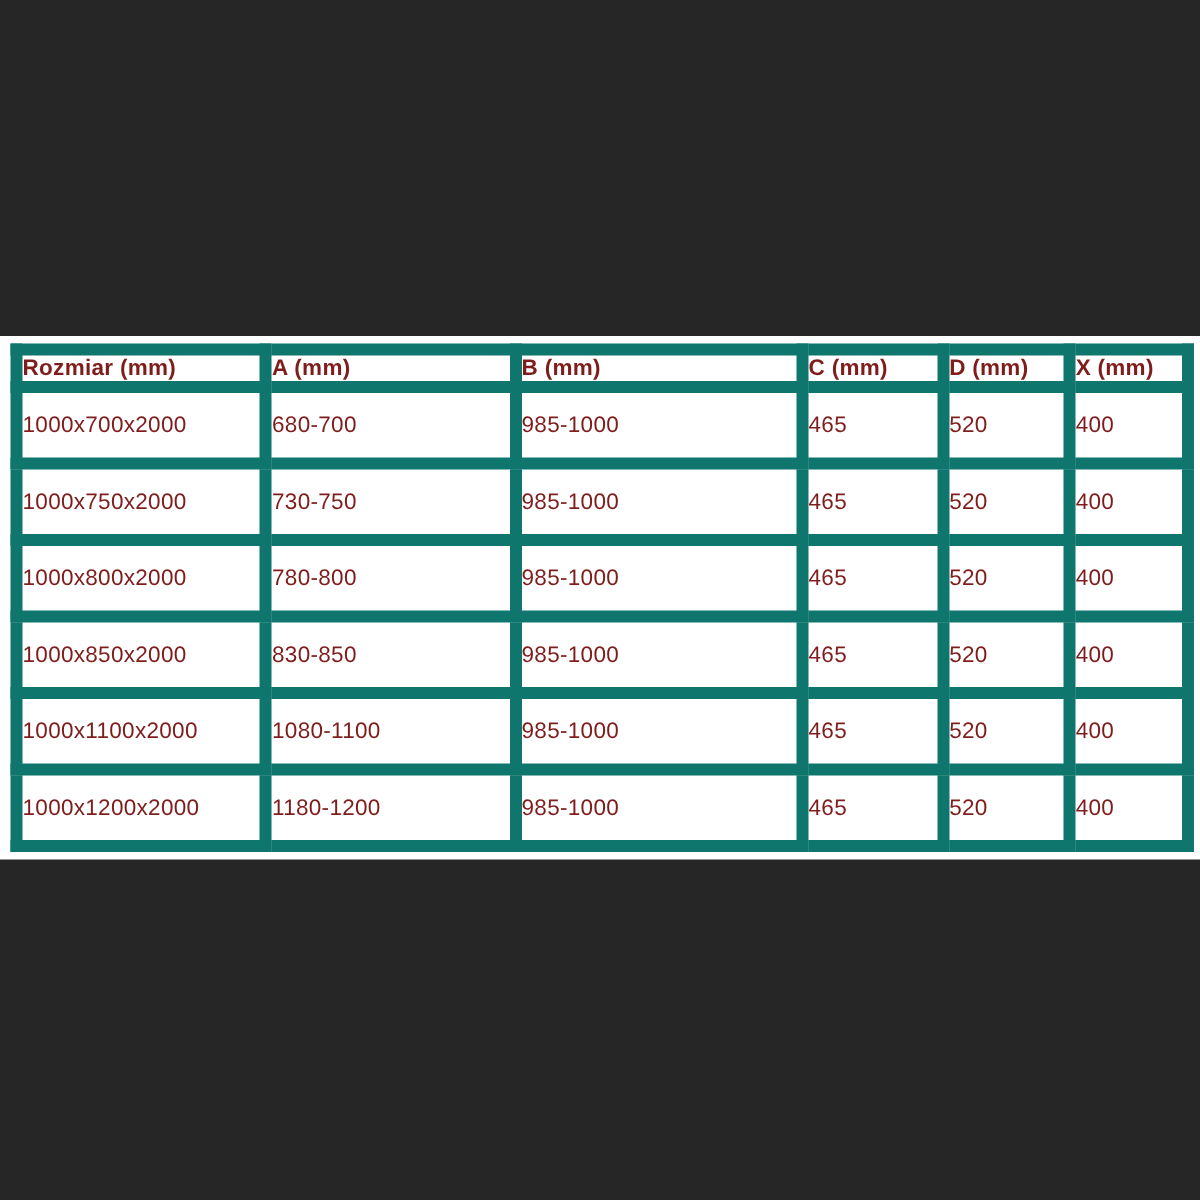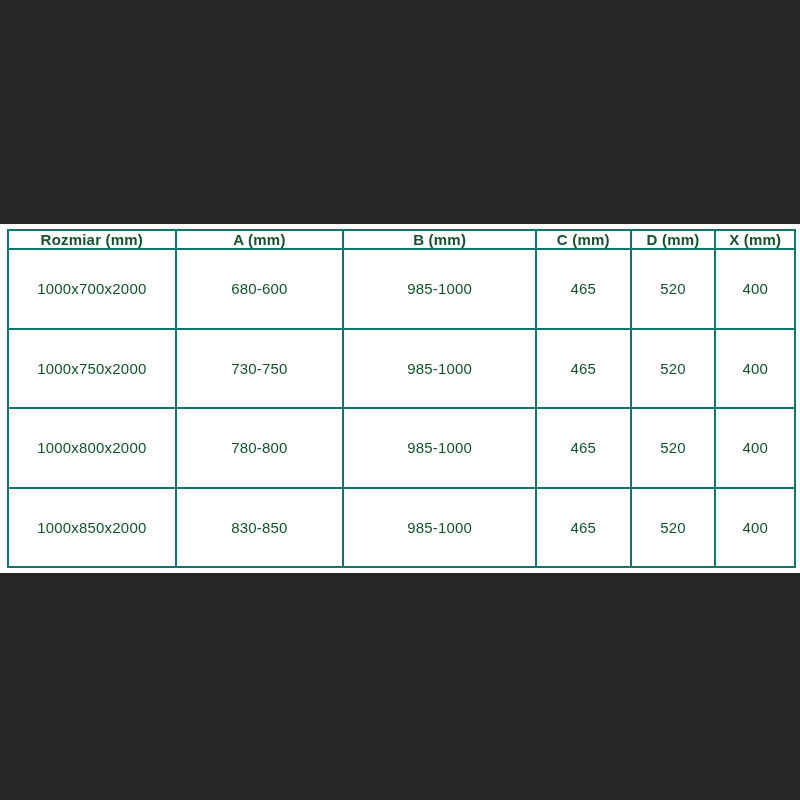--- a/index.html
+++ b/index.html
@@ -24,26 +24,26 @@
     box-sizing: border-box;
     padding: 5px 4px 5px 7px;
   }
   table.dim-table {
     width: 100%;
     height: 100%;
     border-collapse: collapse;
     table-layout: fixed;
   }
   .dim-table th, .dim-table td {
-    border: 2px solid #0f766e;
-    text-align: center;
+    border: 8px solid #0f766e;
+    text-align: left;
     vertical-align: middle;
     padding: 0;
     font-size: 15px;
-    color: #14532d;
+    color: #7f1d1d;
     letter-spacing: 0.2px;
   }
   .dim-table th {
     font-weight: bold;
   }
   .dim-table td {
     font-weight: normal;
     margin-top: 40px;
   }
 </style>
@@ -66,21 +66,21 @@
         <th>A (mm)</th>
         <th>B (mm)</th>
         <th>C (mm)</th>
         <th>D (mm)</th>
         <th>X (mm)</th>
       </tr>
     </thead>
     <tbody>
       <tr>
         <td>1000x700x2000</td>
-        <td>680-600</td>
+        <td>680-700</td>
         <td>985-1000</td>
         <td>465</td>
         <td>520</td>
         <td>400</td>
       </tr>
       <tr>
         <td>1000x750x2000</td>
         <td>730-750</td>
         <td>985-1000</td>
         <td>465</td>
@@ -96,15 +96,31 @@
         <td>400</td>
       </tr>
       <tr>
         <td>1000x850x2000</td>
         <td>830-850</td>
         <td>985-1000</td>
         <td>465</td>
         <td>520</td>
         <td>400</td>
       </tr>
+      <tr>
+        <td>1000x1100x2000</td>
+        <td>1080-1100</td>
+        <td>985-1000</td>
+        <td>465</td>
+        <td>520</td>
+        <td>400</td>
+      </tr>
+      <tr>
+        <td>1000x1200x2000</td>
+        <td>1180-1200</td>
+        <td>985-1000</td>
+        <td>465</td>
+        <td>520</td>
+        <td>400</td>
+      </tr>
     </tbody>
   </table>
 </div>
 
 </body></html>

